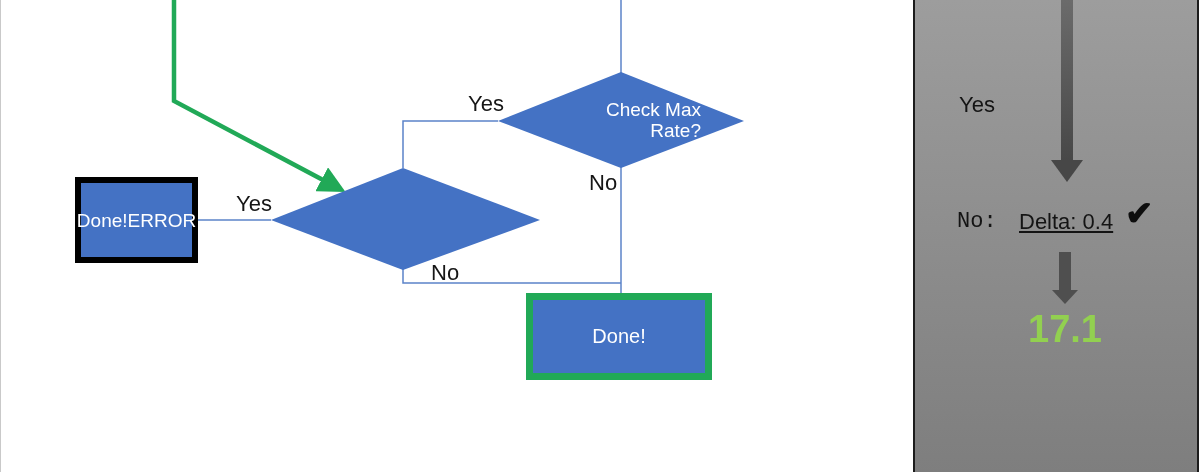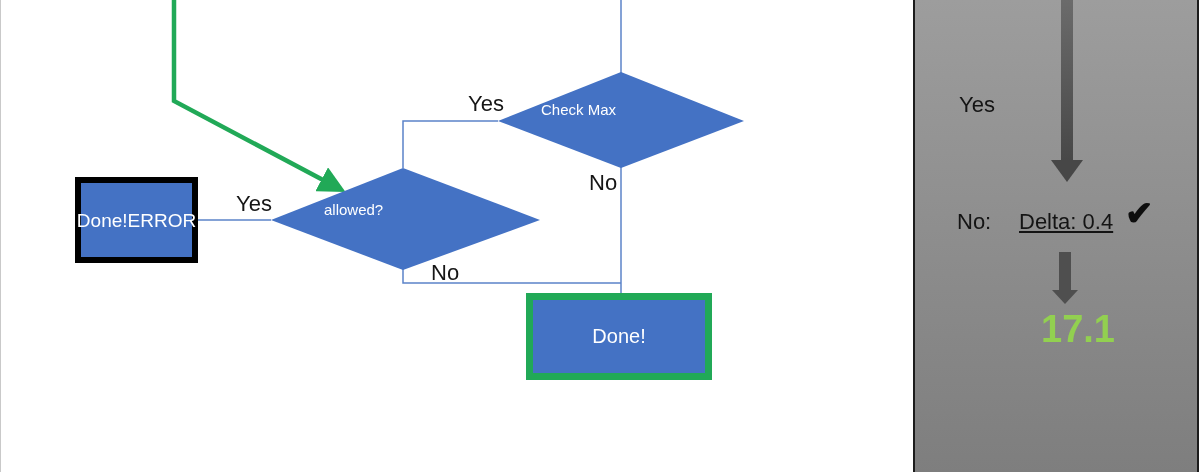--- a/index.html
+++ b/index.html
@@ -4,22 +4,22 @@
 <style>
   html,body{margin:0;padding:0;background:#fff;}
   #stage{
     position:relative;width:1202px;height:472px;overflow:hidden;
     font-family:"Liberation Sans",sans-serif;background:#ffffff;
   }
   #edge-left{position:absolute;left:0;top:0;width:1px;height:472px;background:#c9c9c9;}
   #flow-svg{position:absolute;left:0;top:0;}
   .lbl{position:absolute;font-size:22px;color:#161616;white-space:nowrap;}
   .diamond-text{
-    position:absolute;width:160px;text-align:left;color:#ffffff;
-    font-size:15px;line-height:21px;
+    position:absolute;width:160px;text-align:right;color:#ffffff;
+    font-size:19px;line-height:21px;
   }
   .node-box{
     position:absolute;box-sizing:border-box;background:#4472c4;
     display:flex;align-items:center;justify-content:center;
     color:#ffffff;text-align:center;
   }
   #box-done-error{left:75px;top:177px;width:123px;height:86px;border:6px solid #000000;font-size:19px;line-height:23px;}
   #box-done{left:526px;top:293px;width:186px;height:87px;border:7px solid #21a957;font-size:20px;}
   #side-panel{
     position:absolute;left:913px;top:0;width:286px;height:472px;box-sizing:border-box;
@@ -27,21 +27,21 @@
     border-left:2px solid #1c1c1c;border-right:2px solid #1c1c1c;
   }
   .p-lbl{position:absolute;font-size:22px;color:#141414;white-space:nowrap;}
   .arrow-shaft{position:absolute;width:12px;background:linear-gradient(180deg,#6b6b6b,#474747);}
   .arrow-head{position:absolute;width:0;height:0;border-left:16px solid transparent;border-right:16px solid transparent;border-top:22px solid #474747;}
   #big-arrow-shaft{left:146px;top:0;height:162px;}
   #big-arrow-head{left:136px;top:160px;}
   #small-arrow-shaft{left:144px;top:252px;height:39px;background:#4f4f4f;}
   #small-arrow-head{left:137px;top:290px;border-left-width:13px;border-right-width:13px;border-top:14px solid #4f4f4f;}
   #check-glyph{position:absolute;left:210px;top:193px;font-size:34px;font-weight:bold;color:#0e0e0e;}
-  #result-value{position:absolute;left:100px;top:308px;width:100px;text-align:right;font-size:38px;font-weight:bold;color:#92d050;}
+  #result-value{position:absolute;left:100px;top:308px;width:100px;text-align:center;font-size:38px;font-weight:bold;color:#92d050;}
 </style>
 </head>
 <body>
 
 <div id="stage">
 
   <div id="edge-left"></div>
 
   <svg id="flow-svg" width="913" height="472" viewBox="0 0 913 472">
     <defs>
@@ -57,44 +57,44 @@
     <path d="M403,268 L403,283 L621,283" stroke="#5b83c9" stroke-width="1.5" fill="none"></path>
 
     <path d="M174,-3 L174,101 L340,189" stroke="#21a957" stroke-width="4.5" fill="none" marker-end="url(#gArrow)"></path>
 
     <polygon points="621,72 744,121 621,168 498,121" fill="#4472c4"></polygon>
     <polygon points="403,168 540,220 403,270 271,220" fill="#4472c4"></polygon>
   </svg>
 
   <div class="diamond-text" style="left:541px;top:99px;">
     <div>Check Max</div>
+    <div>Rate?</div>
   </div>
   <div class="diamond-text" style="left:324px;top:199px;">
-    <div>allowed?</div>
   </div>
 
   <div class="node-box" id="box-done-error">
     <div>Done!</div>
     <div>ERROR</div>
   </div>
   <div class="node-box" id="box-done">
     <div>Done!</div>
   </div>
 
   <span class="lbl" style="left:468px;top:91px;">Yes</span>
   <span class="lbl" style="left:589px;top:170px;">No</span>
   <span class="lbl" style="left:236px;top:191px;">Yes</span>
   <span class="lbl" style="left:431px;top:260px;">No</span>
 
   <div id="side-panel">
     <div class="arrow-shaft" id="big-arrow-shaft"></div>
     <div class="arrow-head" id="big-arrow-head"></div>
 
     <span class="p-lbl" style="left:44px;top:92px;">Yes</span>
-    <span class="p-lbl" style="left:42px;top:209px;">No:</span>
+    <span class="p-lbl" style="left:42px;top:209px;font-family:Liberation Mono, monospace;">No:</span>
     <span class="p-lbl" style="left:104px;top:209px;text-decoration:underline;">Delta: 0.4</span>
     <span id="check-glyph">✔</span>
 
     <div class="arrow-shaft" id="small-arrow-shaft"></div>
     <div class="arrow-head" id="small-arrow-head"></div>
 
     <div id="result-value">17.1</div>
   </div>
 
 </div>

